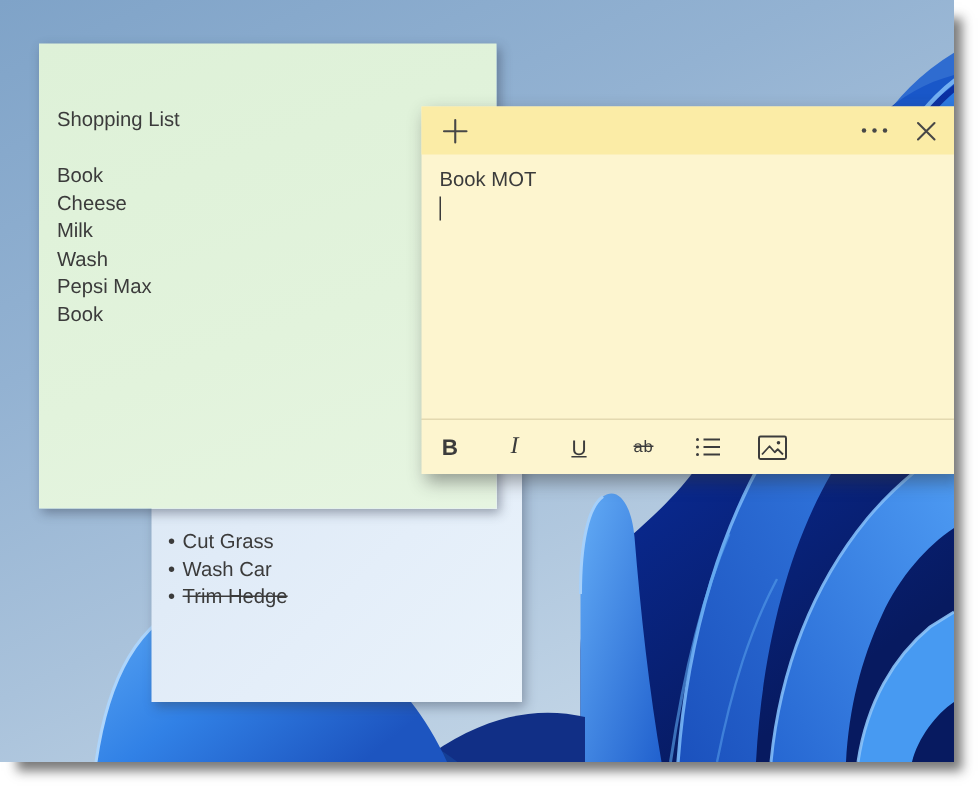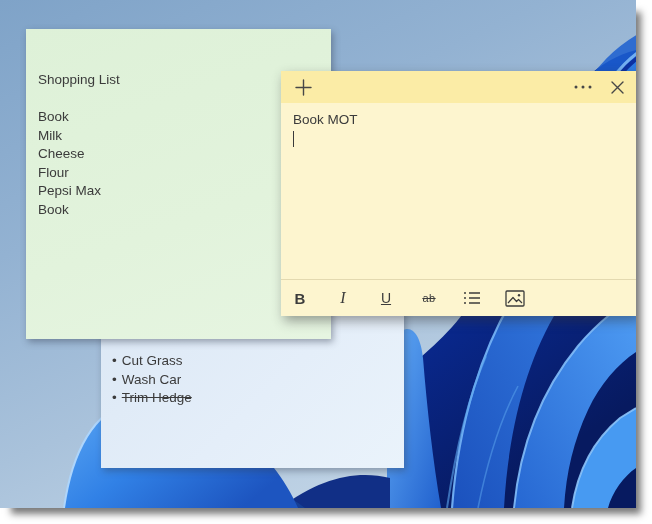--- a/index.html
+++ b/index.html
@@ -19,21 +19,21 @@
     position:absolute;inset:0;
     background:linear-gradient(155deg,#7fa3c8 0%,#93b2d2 32%,#a9c2db 58%,#c6d8e8 88%,#cfdeed 100%);
   }
   .wallpaper svg{position:absolute;left:0;top:0;width:636px;height:508px;display:block;}
 
   
   .note{position:absolute;box-sizing:border-box;}
   .note-text{color:#3b3b3b;font-size:13.5px;line-height:18.5px;}
 
   .note-blue{
-    left:101px;top:300px;width:303px;height:168px;z-index:1;
+    left:101px;top:300px;width:247px;height:168px;z-index:1;
     background:linear-gradient(135deg,#dce8f5 0%,#e4eef9 55%,#eaf3fb 100%);
     box-shadow:2px 3px 7px rgba(50,60,80,0.40);
   }
   .note-blue .note-body{padding:52px 12px 0 11px;}
   .note-blue .bullet{margin-right:5px;}
   .strike{text-decoration:line-through;}
 
   .note-green{
     left:26px;top:29px;width:305px;height:310px;z-index:2;
     background:linear-gradient(160deg,#def1d8 0%,#e2f3dc 60%,#e6f5e1 100%);
@@ -139,23 +139,23 @@
         <div class="line"><span class="bullet">•</span><span>Wash Car</span></div>
         <div class="line"><span class="bullet">•</span><span class="strike">Trim Hedge</span></div>
       </div>
     </div>
 
     <div class="note note-green">
       <div class="note-body note-text">
         <div class="line">Shopping List</div>
         <div class="spacer"></div>
         <div class="line">Book</div>
+        <div class="line">Cheese</div>
         <div class="line">Milk</div>
-        <div class="line">Cheese</div>
-        <div class="line">Flour</div>
+        <div class="line">Wash</div>
         <div class="line">Pepsi Max</div>
         <div class="line">Book</div>
       </div>
     </div>
 
     <div class="note note-yellow">
       <div class="yheader">
         <button class="hbtn" title="">
           <svg width="19" height="19" viewBox="0 0 19 19">
               <path class="icon-stroke" d="M9.5,2 L9.5,17 M2,9.5 L17,9.5"></path>

